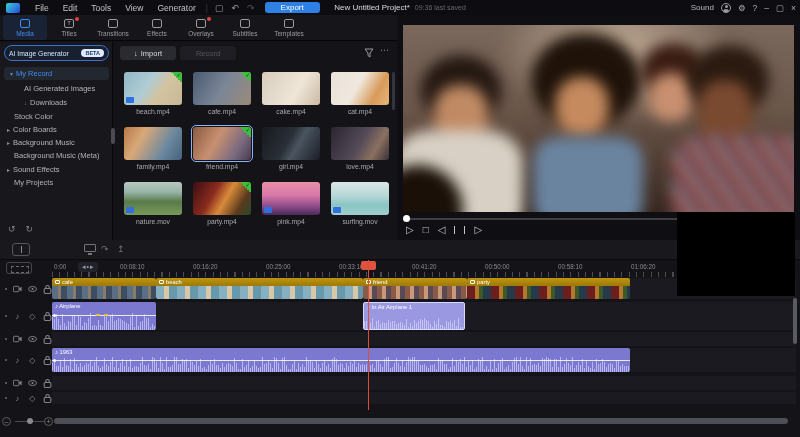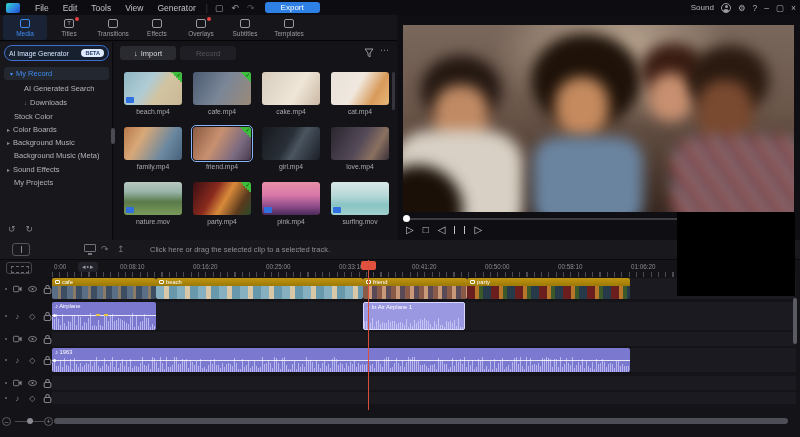--- a/index.html
+++ b/index.html
@@ -186,20 +186,24 @@
   <span class="menu-item">File</span>
   <span class="menu-item">Edit</span>
   <span class="menu-item">Tools</span>
   <span class="menu-item">View</span>
   <span class="menu-item">Generator</span>
   <span class="mb-sep">|</span>
   <span class="mb-ico">▢</span>
   <span class="mb-ico">↶</span>
   <span class="mb-ico dim">↷</span>
   <button id="export-btn">Export</button>
+  <div id="title-wrap">
+    <span id="proj-title">New Untitled Project*</span>
+    <span id="saved-text">09:36 last saved</span>
+  </div>
   <div id="mb-right">
     <span id="user-name">Sound</span>
     <span class="avatar"></span>
     <span class="winctl">⚙</span>
     <span class="winctl">?</span>
     <span class="winctl">–</span>
     <span class="winctl">▢</span>
     <span class="winctl">×</span>
   </div>
 </div>
@@ -239,21 +243,21 @@
 
 <div id="sidebar">
   <div id="ai-btn">
     <span class="ai-label">AI Image Generator</span>
     <span class="beta">BETA</span>
   </div>
   <div class="sitem sel" style="top:25px;">
     <span class="car">▾</span><span>My Record</span>
   </div>
   <div class="sitem" style="top:40px;left:24px;">
-    <span>AI Generated Search</span>
+    <span>AI Generated Images</span>
   </div>
   <div class="sitem" style="top:54px;left:24px;">
     <span class="car">↓</span><span>Downloads</span>
   </div>
   <div class="sitem" style="top:68px;left:14px;">
     <span>Stock Color</span>
   </div>
   <div class="sitem" style="top:81px;left:7px;">
     <span class="car">▸</span><span>Color Boards</span>
   </div>
@@ -392,21 +396,20 @@
       <span>▷</span>
   </div>
 </div>
 
 <div id="timeline">
   <div id="tl-toolbar">
     <div id="split-btn"></div>
     <div class="tool-ico" id="monitor-ico"></div>
     <span class="tool-ico" id="rotate-ico">↷</span>
     <span class="tool-ico" id="upload-ico">↥</span>
-    <span id="tl-hint">Click here or drag the selected clip to a selected track.</span>
   </div>
 
   <div id="ruler">
     <div id="ruler-ticks"></div>
     <span class="rlabel" style="left:54px;">0:00</span>
     <span class="rlabel" style="left:120px;">00:08:10</span>
     <span class="rlabel" style="left:193px;">00:16:20</span>
     <span class="rlabel" style="left:266px;">00:25:00</span>
     <span class="rlabel" style="left:339px;">00:33:10</span>
     <span class="rlabel" style="left:412px;">00:41:20</span>

